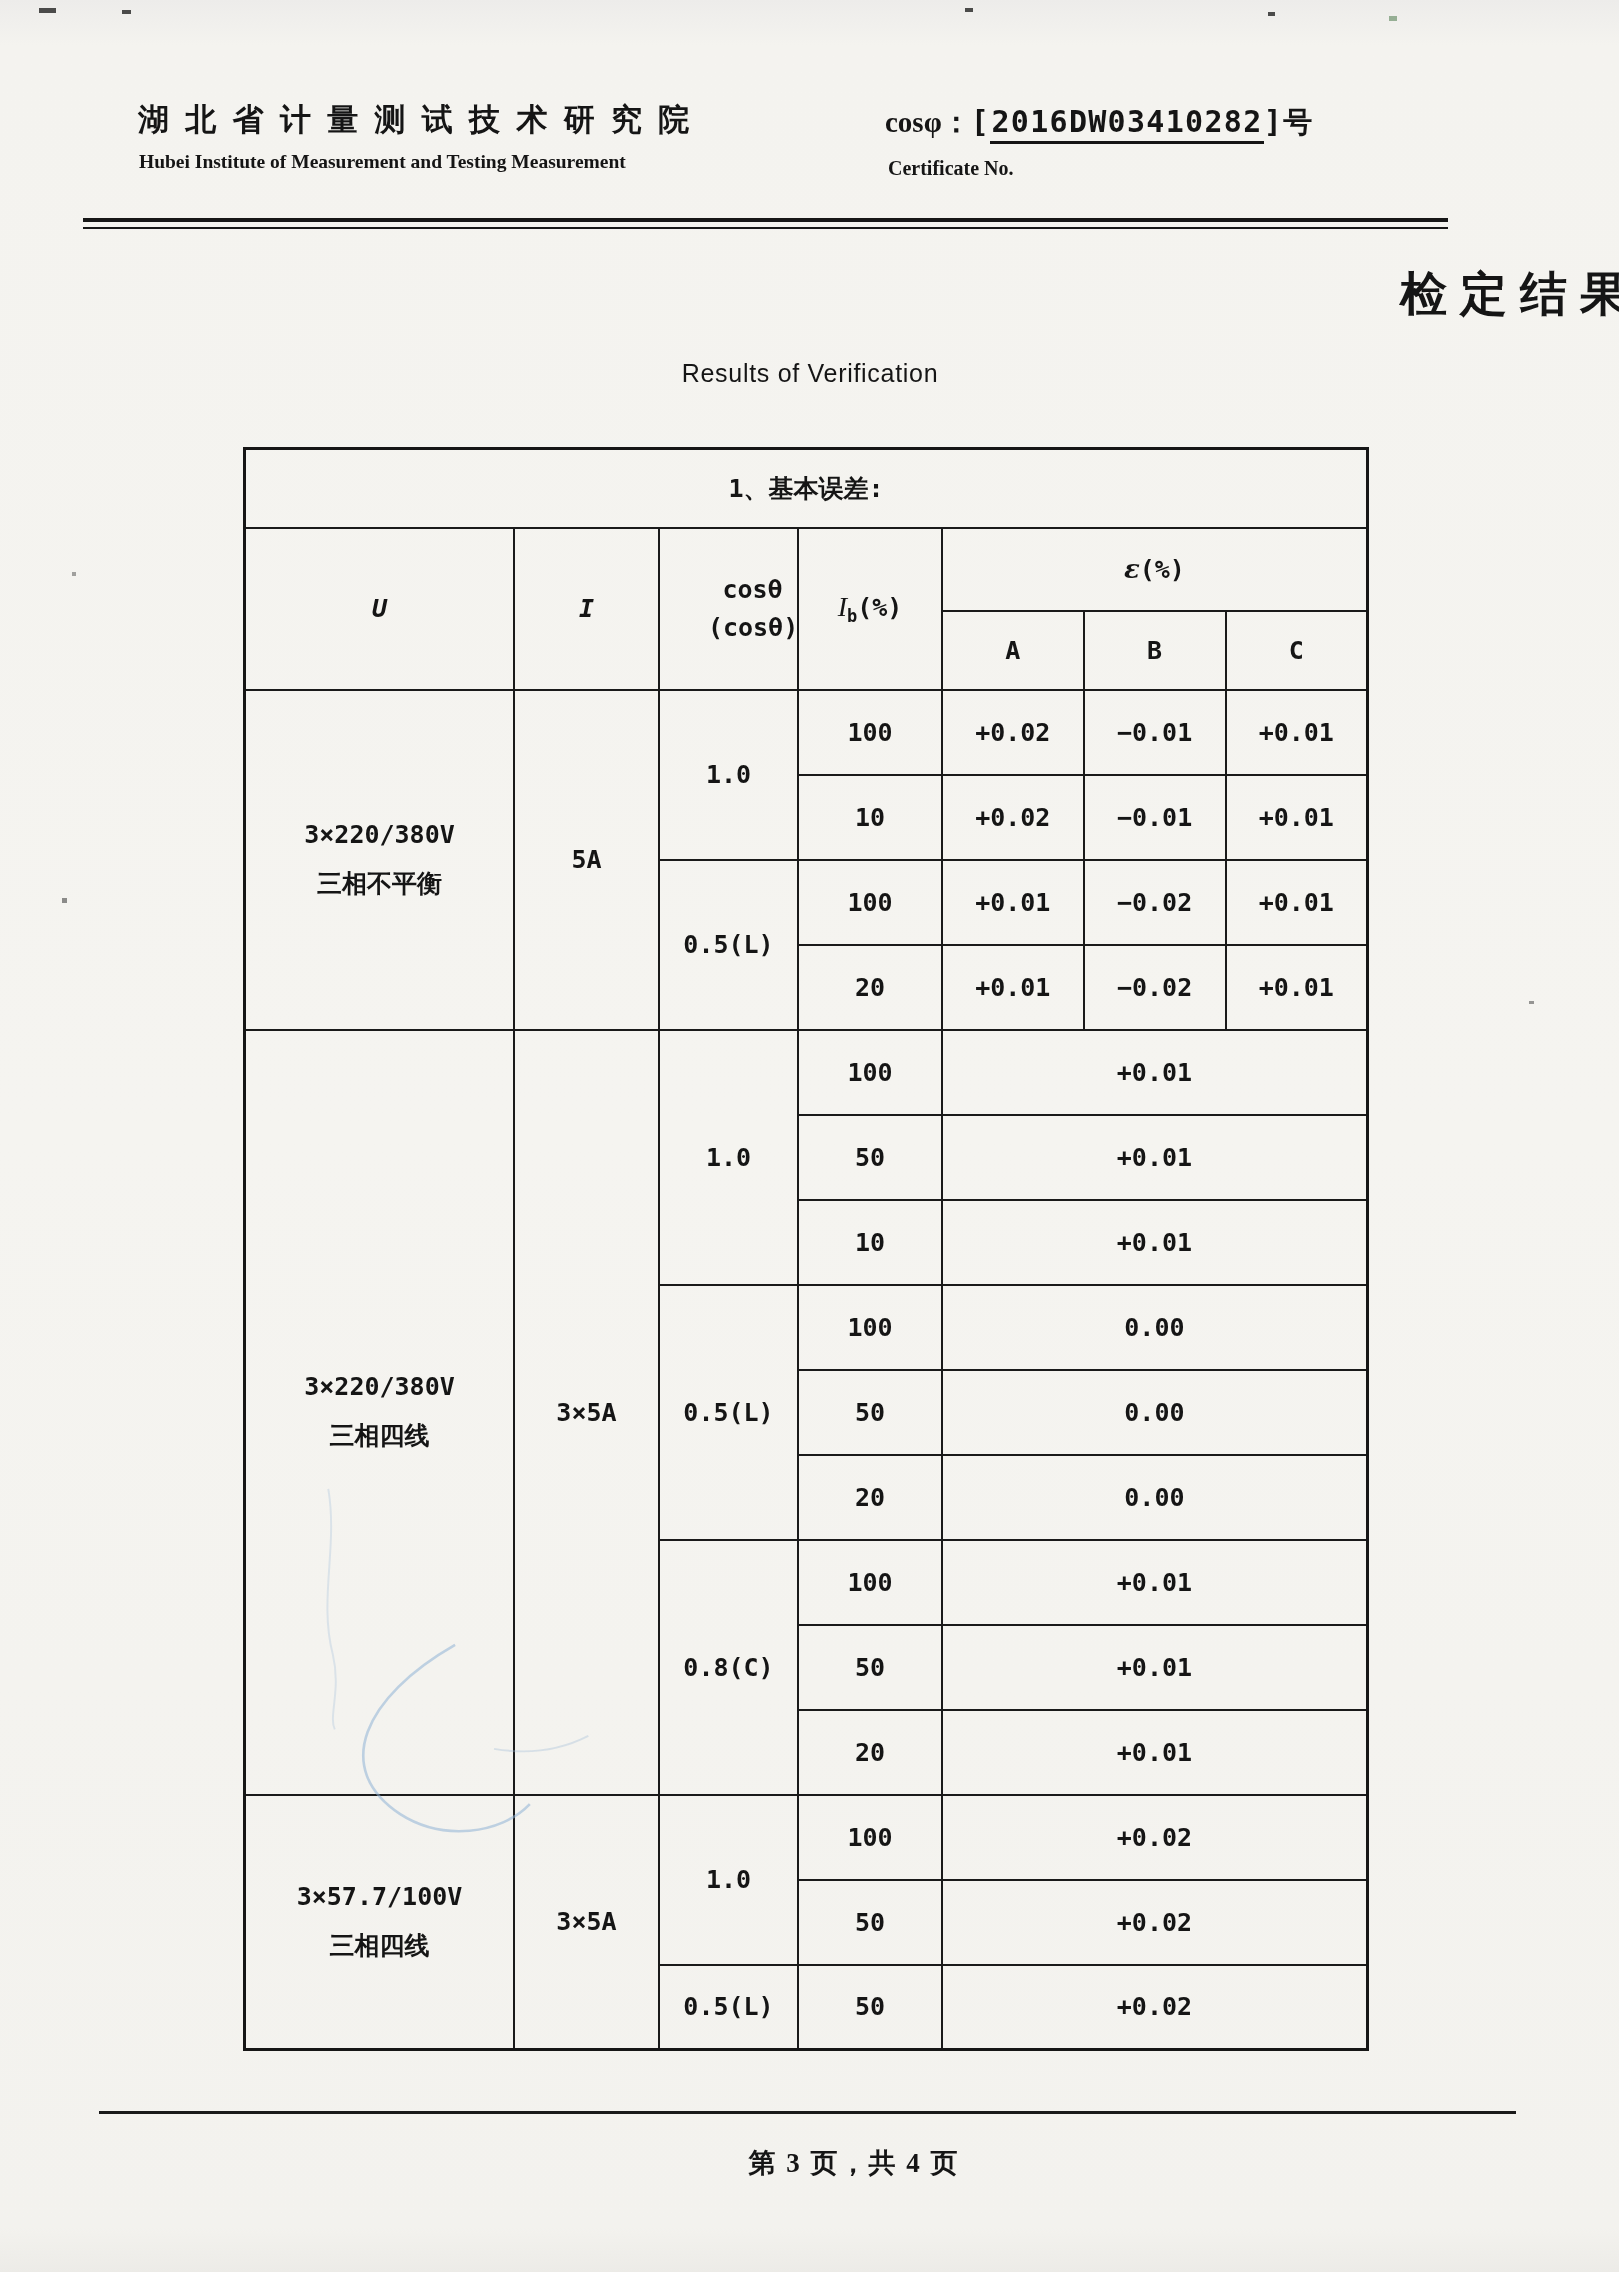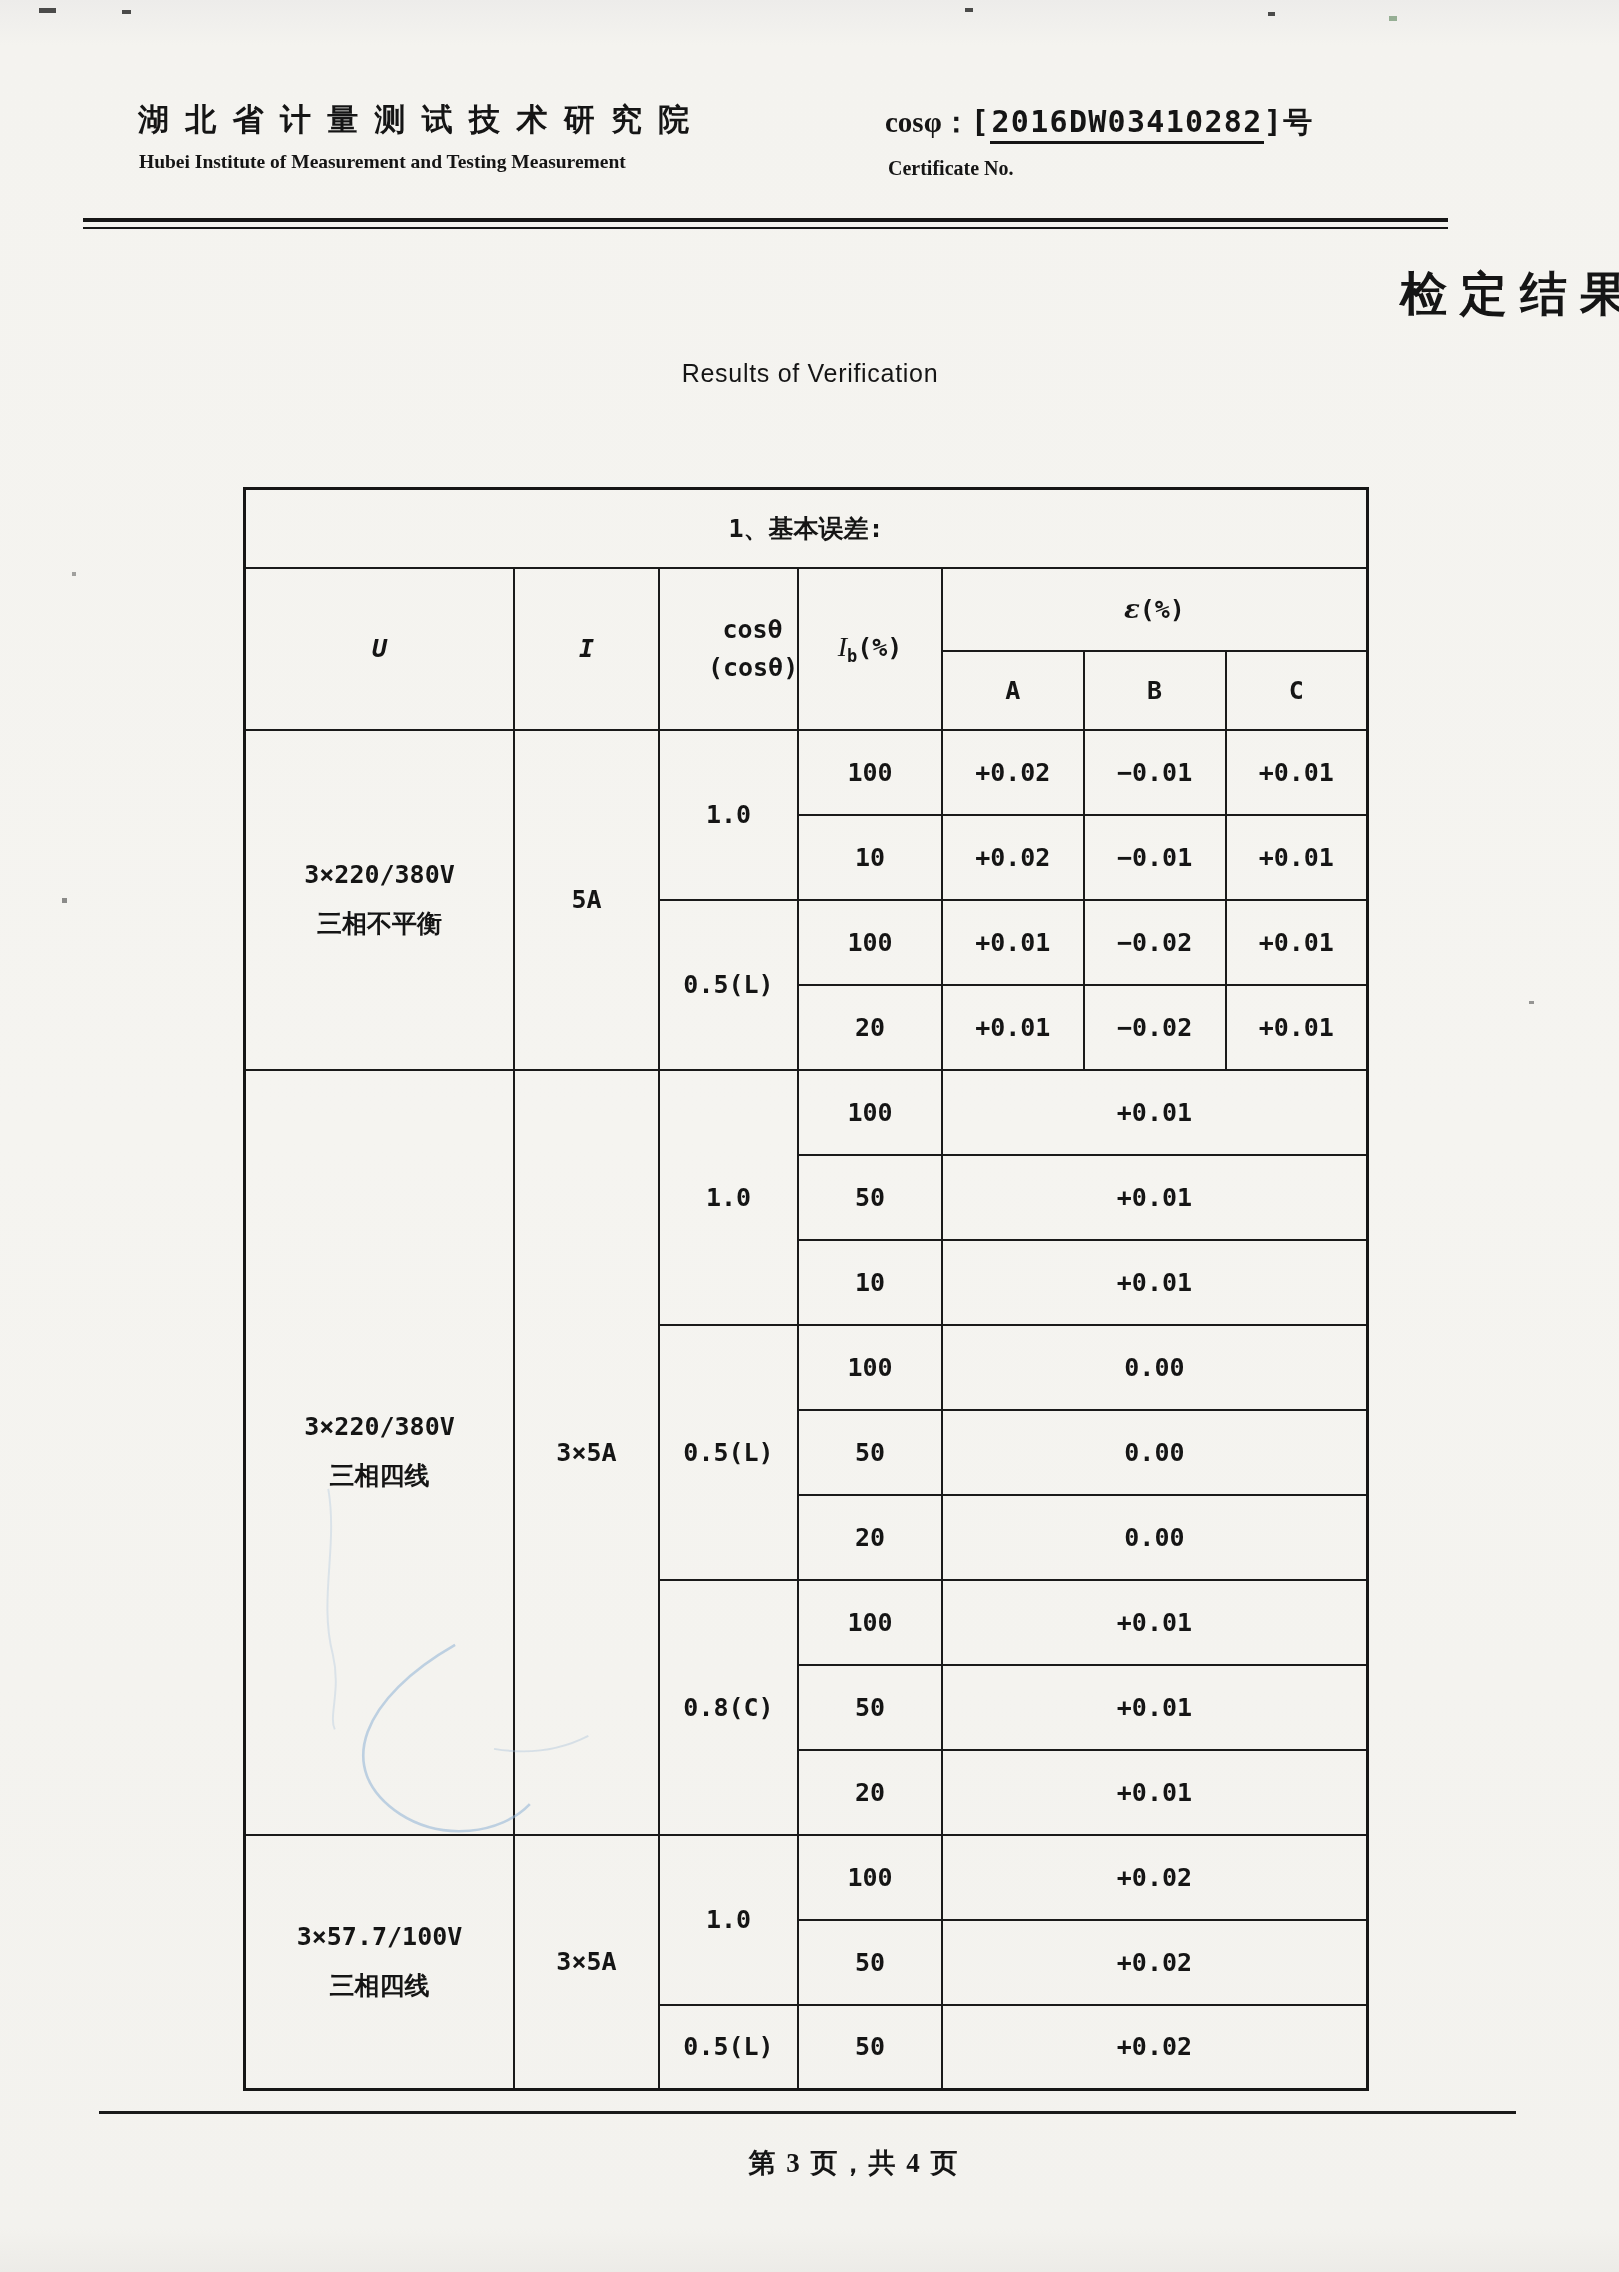--- a/index.html
+++ b/index.html
@@ -60,21 +60,20 @@
     font-size: 25px; font-weight: 400; letter-spacing: 0.7px; margin-top: 8px;
   }
 
   
   table.vtable {
     position: absolute;
     left: 243px; top: 447px;
     width: 1126px;
     border-collapse: collapse;
     table-layout: fixed;
-    margin-top: 40px;
   }
   table.vtable td {
     border: 2px solid #1a1a1a;
     text-align: center;
     vertical-align: middle;
     font-family: "DejaVu Sans Mono", "Liberation Mono", monospace;
     font-weight: 700;
     font-size: 25px;
     padding: 0;
     overflow: hidden;

